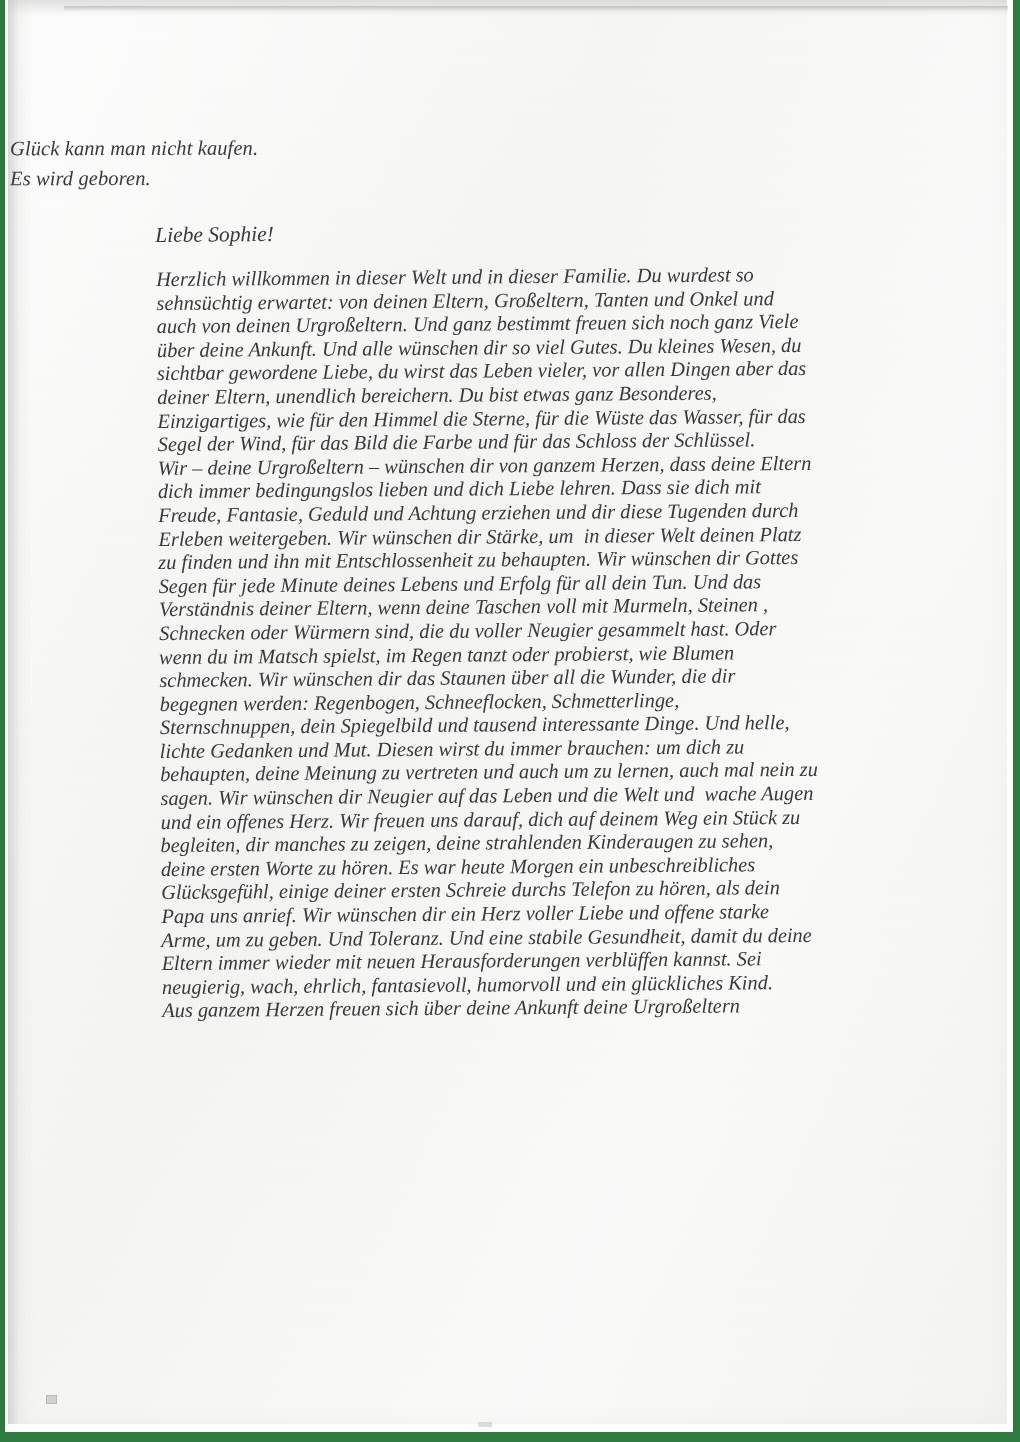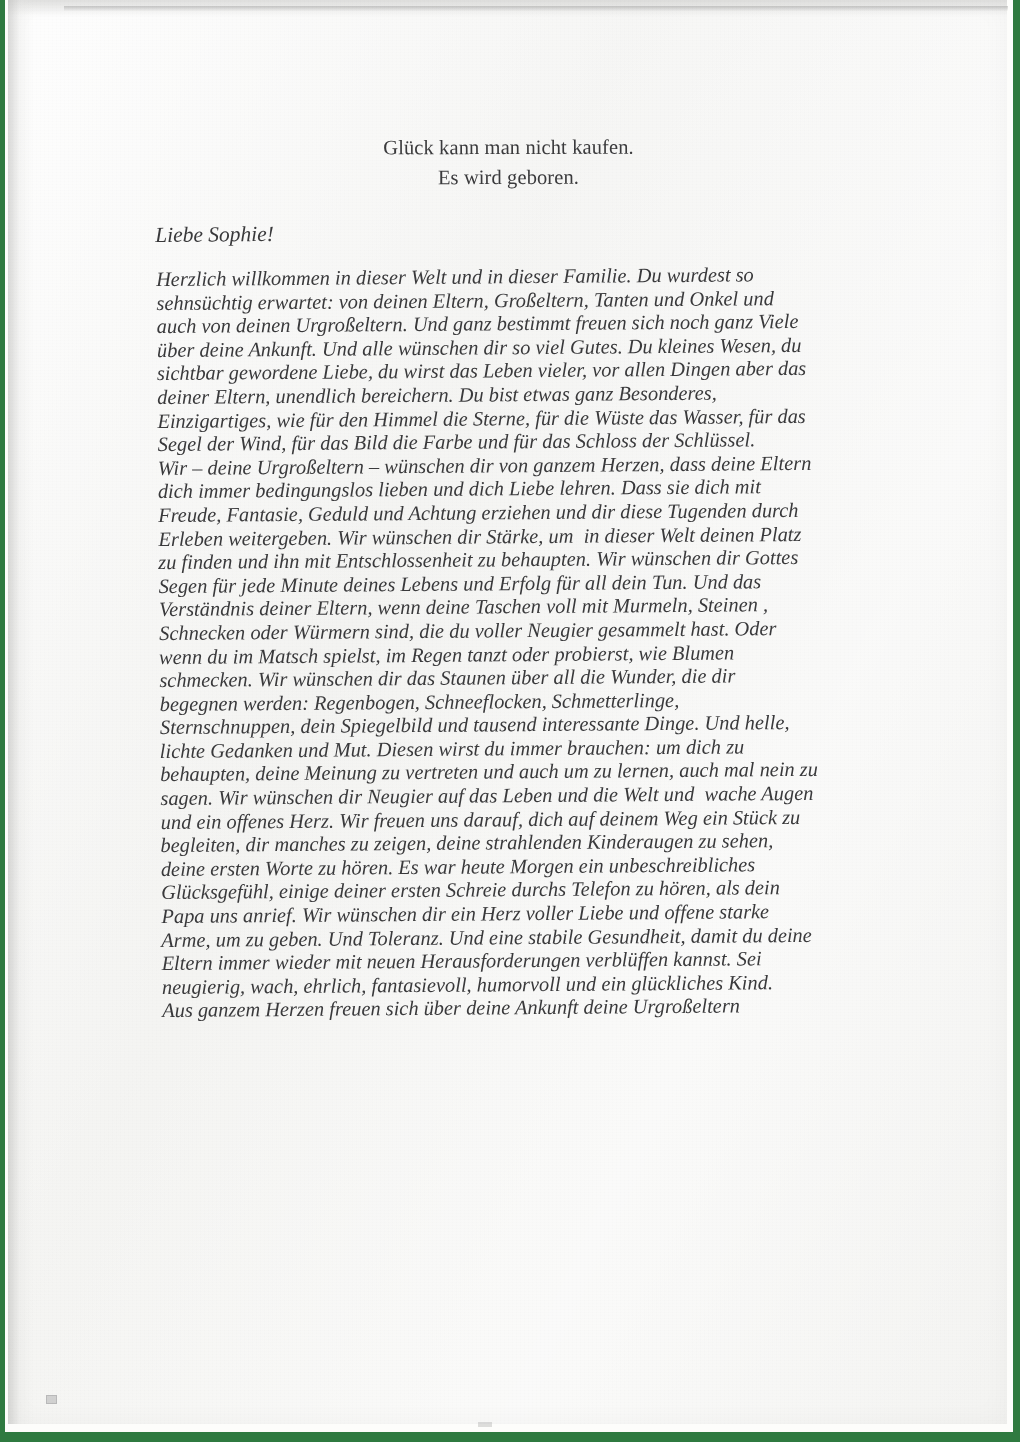--- a/index.html
+++ b/index.html
@@ -80,22 +80,22 @@
     top: 0;
     width: 100%;
     height: 100%;
   }
 
   .epigraph {
     position: absolute;
     left: 0;
     top: 132px;
     width: 100%;
-    text-align: center;
     color: #3b3b3d;
+    font-style: italic;
     font-size: 20.5px;
     line-height: 30px;
     letter-spacing: 0.1px;
     text-indent: 2px;
   }
 
   .epigraph .line {
     display: block;
     transform: rotate(-0.15deg);
   }

